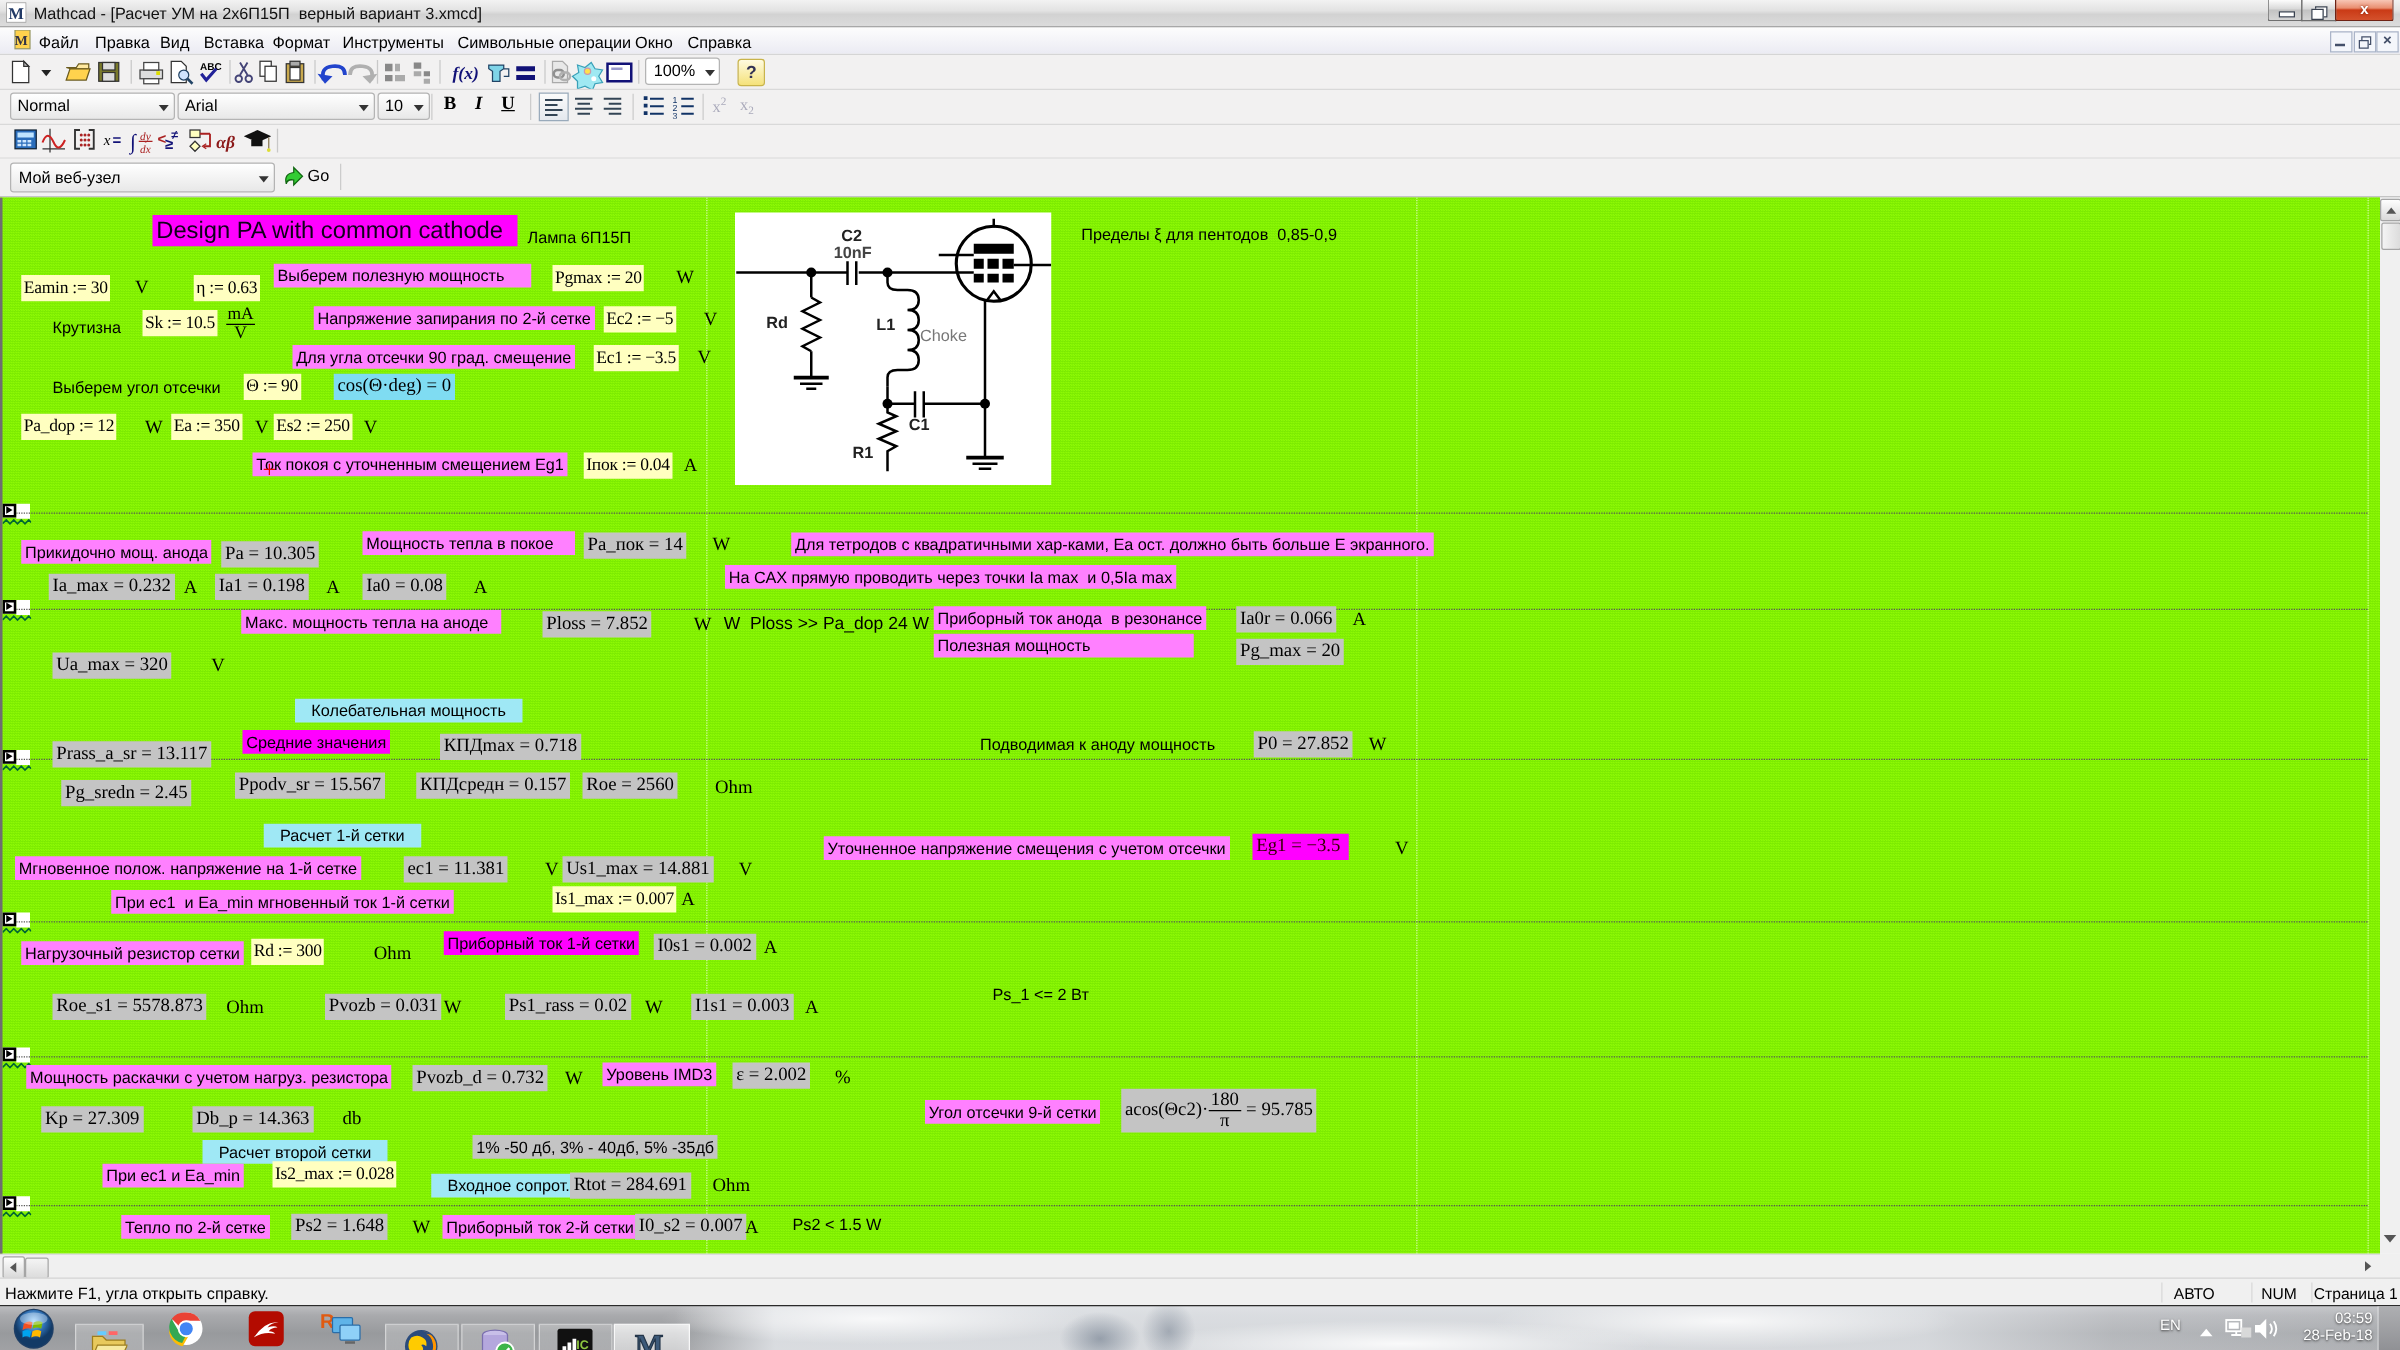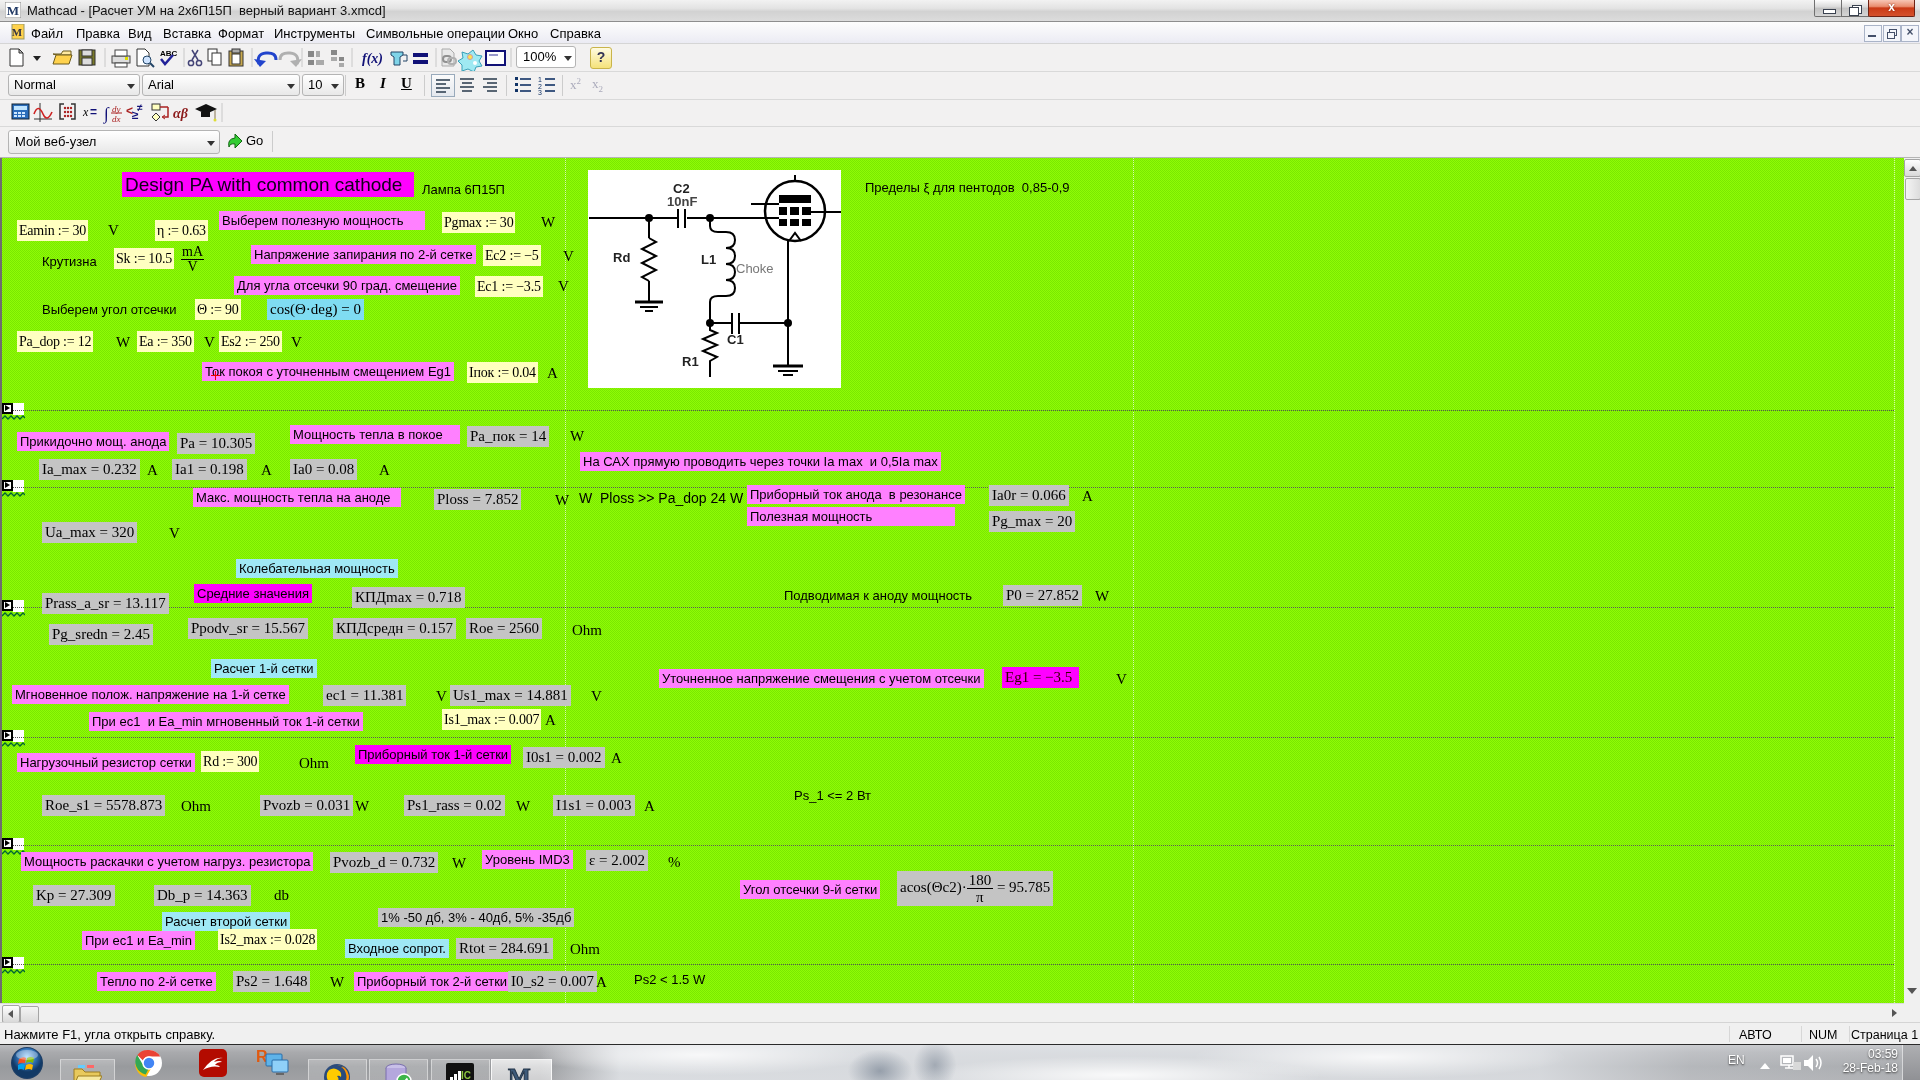--- a/index.html
+++ b/index.html
@@ -19,21 +19,21 @@
 
 #sheet{left:0;top:158px;width:1904px;height:845px;background-color:#79e800;background-image:repeating-conic-gradient(#90fb06 0% 25%,transparent 0% 50%);background-size:2px 2px;overflow:hidden}
 .hline{position:absolute;left:0;width:1894px;border-top:1px dotted #555;height:0}
 .vline{position:absolute;top:0;height:845px;border-left:1px dotted rgba(255,255,255,.66);width:0}
 .t{position:absolute;font-size:13px;line-height:17px;color:#000;white-space:pre}
 .m{position:absolute;font-family:"Liberation Serif",serif;font-size:15px;line-height:19px;color:#000;white-space:pre}
 .yellow{background:#ffffc0;padding:1px 2px;font-size:14px !important;letter-spacing:-0.2px}
 .gray{background:#c4c4c4;padding:1px 3px}
 .pink{background:#ff80ff;padding:1px 3px}
 .mag{background:#ff00ff;padding:1px 3px}
-.cyan{background:#9fe8f5;padding:1px 3px}
+.cyan{background:#9fe8f5;padding:1px 13px}
 .marker{position:absolute;left:2px;width:11px;height:11px;background:#fff;border:2px solid #000;box-sizing:border-box}
 .marker:after{content:"";position:absolute;left:1px;top:0px;width:0;height:0;border:3.5px solid transparent;border-left:5px solid #000}
 .mtail{position:absolute;left:13px;width:11px;height:12px;background:#fff}
 
 #vscroll{left:1904px;top:158px;width:16px;height:845px;background:#f0f0f0}
 #hscroll{left:0;top:1003px;width:1904px;height:19px;background:#f0f0f0;border-top:1px solid #dcdcdc}
 #statusbar{left:0;top:1022px;width:1920px;height:22px;background:#f0f0f0;border-top:1px solid #d4d4d4;font-size:13px;color:#000}
 
 #taskbar{left:0;top:1044px;width:1920px;height:36px;border-top:1px solid #2a2a2a;background-image:radial-gradient(ellipse 45px 30px at 880px 26px,rgba(96,110,128,.55),rgba(96,110,128,0) 72%),radial-gradient(ellipse 30px 34px at 935px 20px,rgba(110,122,138,.5),rgba(110,122,138,0) 72%),radial-gradient(ellipse 220px 26px at 700px 10px,rgba(255,255,255,.8),rgba(255,255,255,0) 78%),radial-gradient(ellipse 260px 24px at 1120px 30px,rgba(255,255,255,.85),rgba(255,255,255,0) 78%),radial-gradient(ellipse 240px 28px at 1380px 12px,rgba(255,255,255,.8),rgba(255,255,255,0) 78%),linear-gradient(90deg,rgba(232,235,239,0) 540px,rgba(232,235,239,.8) 620px,rgba(232,235,239,.75) 1540px,rgba(228,231,236,.38) 1690px,rgba(228,231,236,.22) 1920px),linear-gradient(180deg,#bcbdc0 0%,#a9aaad 20%,#989a9d 60%,#a1a2a5 100%)}
 .tk{position:absolute;top:14px;width:52px;height:32px;border:1px solid rgba(255,255,255,.45);border-radius:0;background:linear-gradient(180deg,rgba(255,255,255,.25),rgba(255,255,255,.05))}
@@ -328,21 +328,21 @@
     <svg class="abs" style="left:2px;top:811px" width="23" height="5">
       <polyline points="0,4 3,1 6,4 9,1 12,4 15,1 18,4 21,1 23,3" fill="none" stroke="#063" stroke-width="1.3"></polyline>
     </svg>
 
  <div class="t mag" style="left:122px;top:14px;width:286px;font-size:19px;line-height:23px;font-weight:normal;color:#10001a;letter-spacing:0">Design PA with common cathode</div>
  <div class="t" style="left:422px;top:23px">Лампа 6П15П</div>
  <div class="m yellow" style="left:17px;top:62px">Eamin := 30</div>
  <div class="m" style="left:108px;top:63px">V</div>
  <div class="m yellow" style="left:155px;top:62px">η := 0.63</div>
  <div class="t pink" style="left:219px;top:53px">Выберем полезную мощность     </div>
- <div class="m yellow" style="left:442px;top:54px">Pgmax := 30</div>
+ <div class="m yellow" style="left:442px;top:54px">Pgmax := 20</div>
  <div class="m" style="left:541px;top:55px">W</div>
  <div class="t" style="left:42px;top:95px">Крутизна</div>
  <div class="m yellow" style="left:114px;top:90px">Sk := 10.5</div>
  <div class="m" style="left:181px;top:87px;text-align:center;font-size:14px;line-height:14px"><span style="display:inline-block;border-bottom:1px solid #000;padding:0 1px">mA</span><br><span>V</span></div>
  <div class="t pink" style="left:251px;top:87px">Напряжение запирания по 2-й сетке</div>
  <div class="m yellow" style="left:483px;top:87px">Ec2 := −5</div>
  <div class="m" style="left:563px;top:89px">V</div>
  <div class="t pink" style="left:234px;top:118px">Для угла отсечки 90 град. смещение</div>
  <div class="m yellow" style="left:475px;top:118px">Ec1 := −3.5</div>
  <div class="m" style="left:558px;top:119px">V</div>
@@ -415,20 +415,21 @@
    <text x="94" y="196">R1</text>
   </g>
  </svg>
  </div>
 
  <div class="t pink" style="left:17px;top:274px">Прикидочно мощ. анода</div>
  <div class="m gray" style="left:177px;top:275px">Pa = 10.305</div>
  <div class="t pink" style="left:290px;top:267px">Мощность тепла в покое    </div>
  <div class="m gray" style="left:467px;top:268px">Pa_пок = 14</div>
  <div class="m" style="left:570px;top:269px">W</div>
+ <div class="t pink" style="left:633px;top:268px">Для тетродов с квадратичными хар-ками, Еа ост. должно быть больше Е экранного.</div>
  <div class="m gray" style="left:39px;top:301px">Ia_max = 0.232</div>
     <div class="m" style="left:147px;top:303px">A</div>
  <div class="m gray" style="left:172px;top:301px">Ia1 = 0.198</div>
     <div class="m" style="left:261px;top:303px">A</div>
  <div class="m gray" style="left:290px;top:301px">Ia0 = 0.08</div>
     <div class="m" style="left:379px;top:303px">A</div>
  <div class="t pink" style="left:580px;top:294px">На САХ прямую проводить через точки Ia max  и 0,5Ia max</div>
 
  <div class="t pink" style="left:193px;top:330px">Макс. мощность тепла на аноде  </div>
  <div class="m gray" style="left:434px;top:331px">Ploss = 7.852</div>

